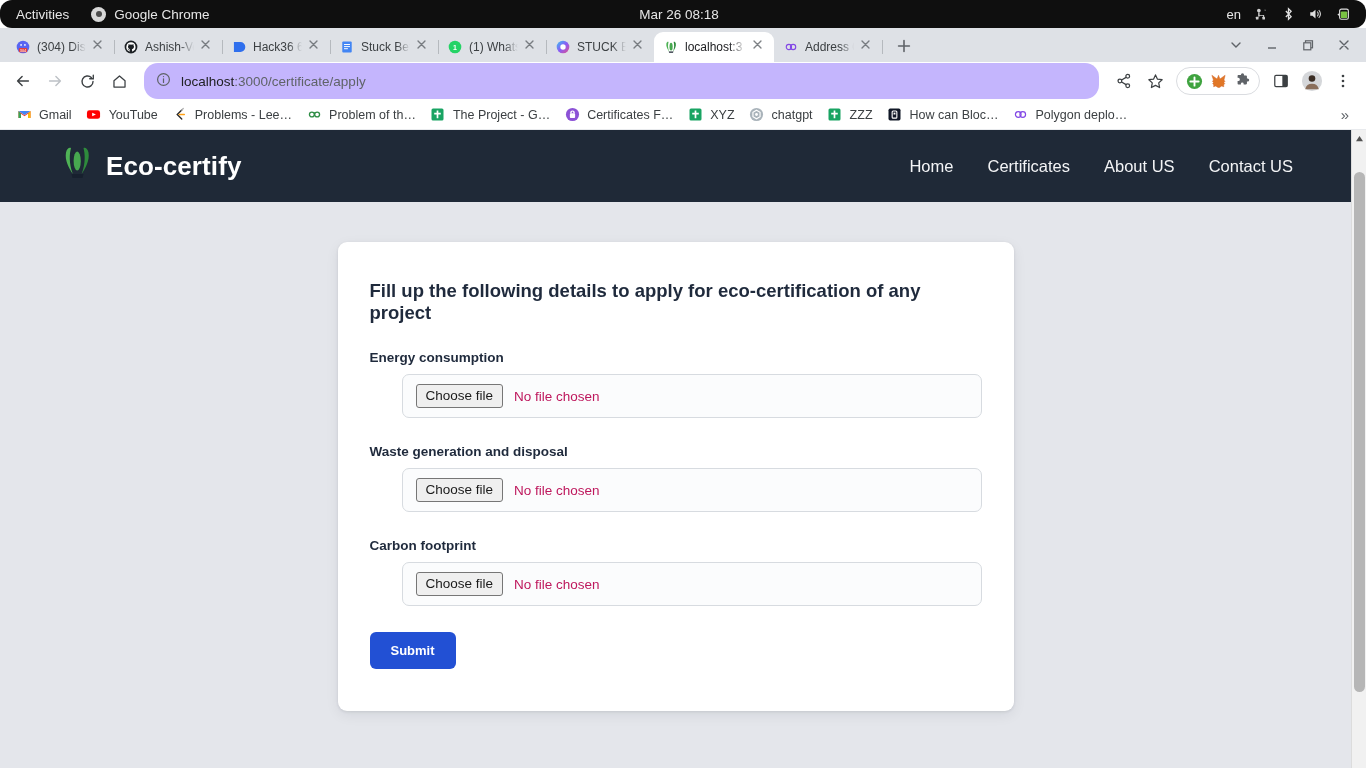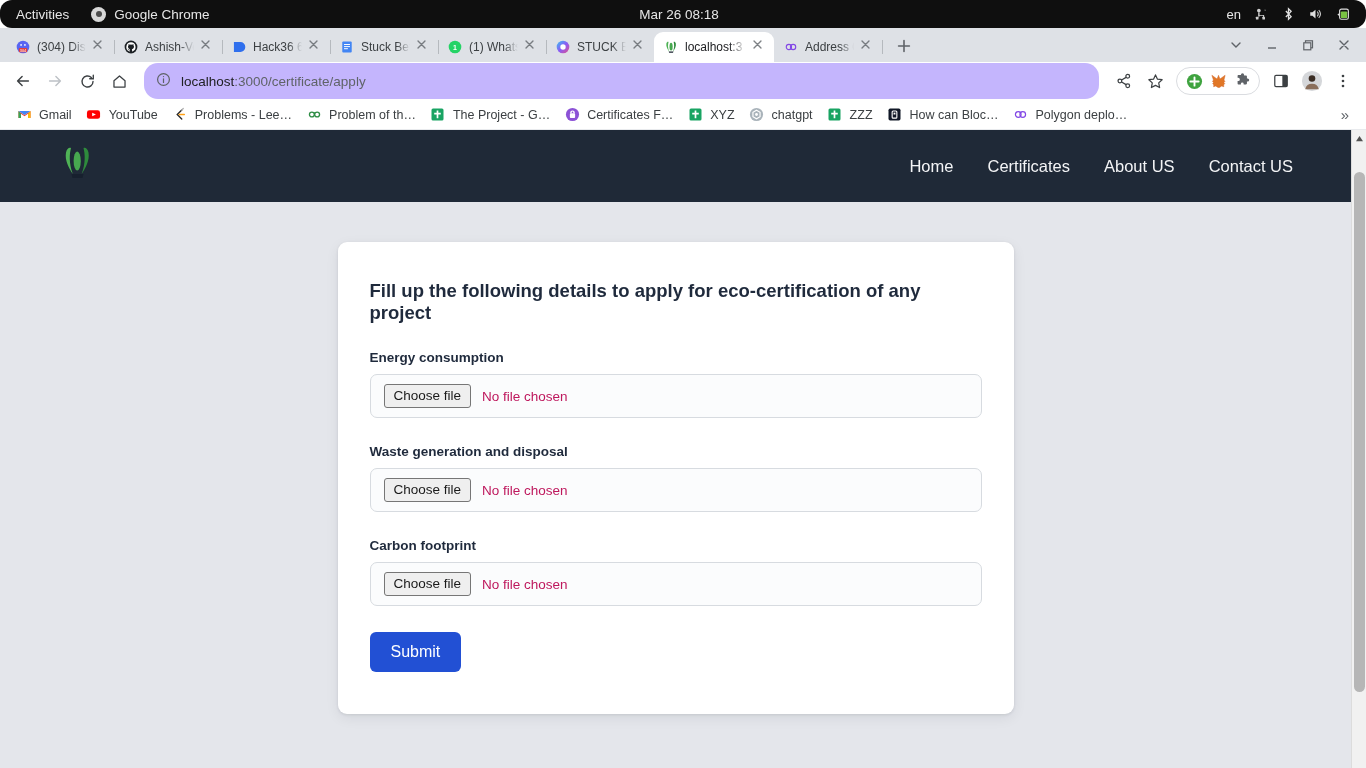--- a/index.html
+++ b/index.html
@@ -145,31 +145,31 @@
     font-size: 18.5px; font-weight: bold; color: #1f2a3c;
     margin-bottom: 26px;
   }
   .field-label {
     font-size: 13.5px; font-weight: bold; color: #1f2a3c;
     margin-bottom: 9px;
   }
   .file-input {
     height: 44px; border: 1px solid #d7dbe0; border-radius: 7px;
     background: #fbfcfd; display: flex; align-items: center;
-    padding-left: 13px; gap: 11px; margin-bottom: 26px;
+    padding-left: 13px; gap: 11px; margin-bottom: 26px; margin-left: 32px;
   }
   .choose-btn {
     background: #efefef; border: 1px solid #767676; border-radius: 3px;
     font-size: 13.5px; color: #1a1a1a; padding: 3px 9px 4px 9px;
     font-family: "Liberation Sans", sans-serif;
   }
   .file-status { font-size: 13.5px; color: #be185d; }
   #submit-btn {
     background: #2250d4; color: #fff; border: none; border-radius: 6px;
-    font-size: 16px; font-weight: normal; padding: 11px 21px;
+    font-size: 13px; font-weight: bold; padding: 11px 21px;
     font-family: "Liberation Sans", sans-serif; cursor: pointer;
   }
 
   
   #scrollbar {
     position: absolute; top: 0; right: 0; width: 15px; height: 638px;
     background: #f1f1f1; border-left: 1px solid #dcdcdc;
   }
   #sb-up {
     height: 17px; display: flex; align-items: center; justify-content: center;
@@ -576,20 +576,21 @@
     <div id="site-header">
       <div id="brand">
         <span>
           <svg width="30" height="40" viewBox="0 0 30 40">
             <path d="M9 4c-1.6 6-2.2 15 1.8 26C7 24 2.6 16.5 4 8.5 5 4.5 7 3.2 9 4z" fill="#4fb356"></path>
             <path d="M21.5 4c1.6 6 2.2 15-1.8 26 3.8-6 8.2-13.5 6.8-21.5-1-4-3-5.3-5-4.5z" fill="#2e8b3c"></path>
             <ellipse cx="15.2" cy="17" rx="3.6" ry="9.5" fill="#47a84f"></ellipse>
             <path d="M9.5 30h12l-1 4h-10z" fill="#17202e"></path>
           </svg>
         </span>
+        <span id="brand-name">Eco-certify</span>
       </div>
       <nav id="sitenav">
           <a href="#">Home</a>
           <a href="#">Certificates</a>
           <a href="#">About US</a>
           <a href="#">Contact US</a>
         </nav>
     </div>
 
     <div id="card-wrap">

